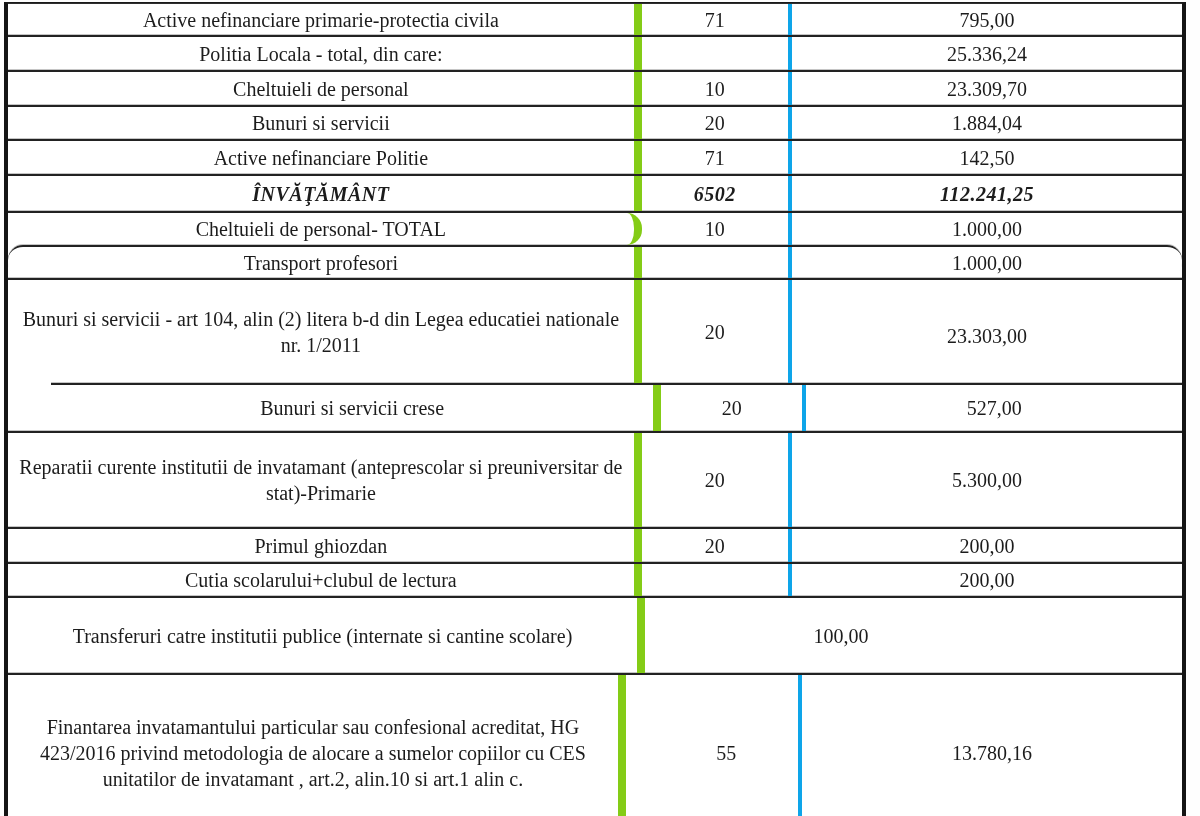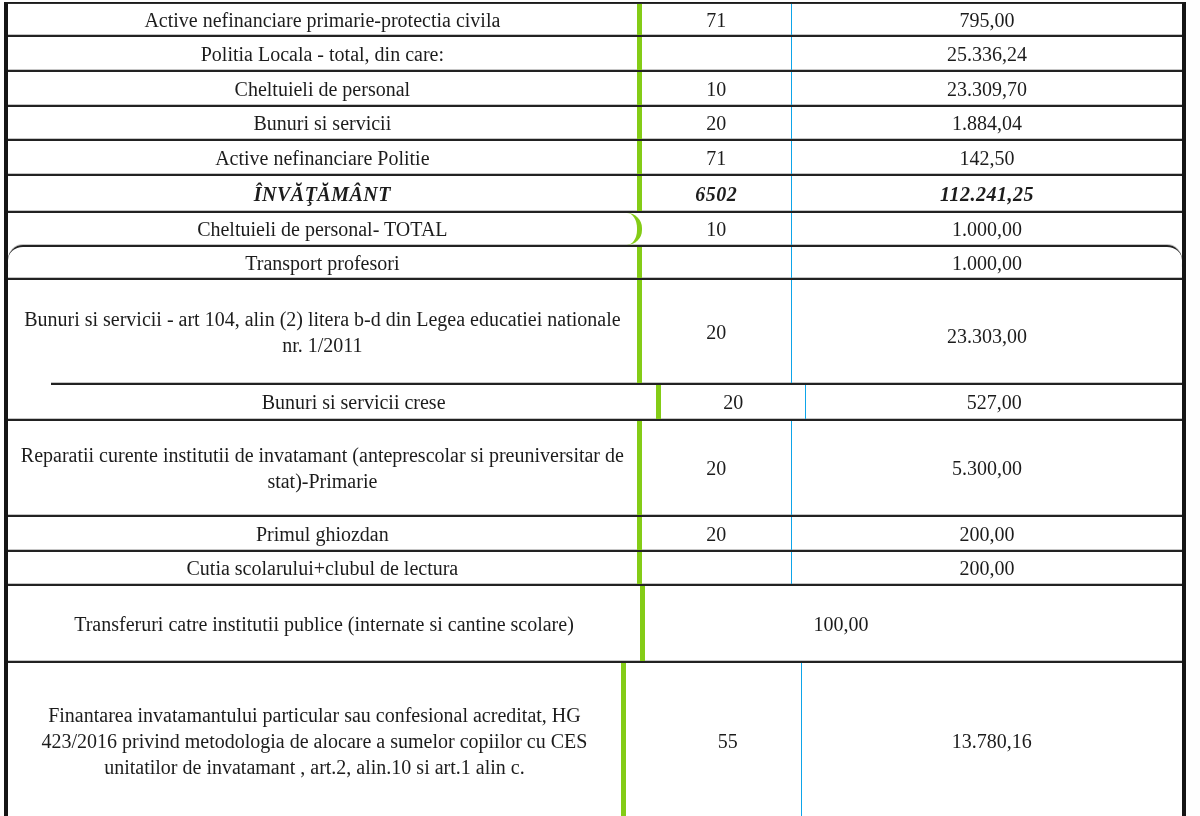--- a/index.html
+++ b/index.html
@@ -29,22 +29,22 @@
   .row { box-shadow: 0 -1px 0 rgba(90,90,90,0.35); }
 
   .cell {
     display: flex; align-items: center; justify-content: center;
     text-align: center;
     font-size: 20px;
     line-height: 1.3;
     padding: 2px 8px;
     overflow: hidden;
   }
-  .col0 { border-right: 5px solid #84cc16; }
-  .col1 { border-right: 1px solid #0ea5e9; }
+  .col0 { border-right: 8px solid #84cc16; }
+  .col1 { border-right: 4px solid #0ea5e9; }
 
   .row.bold .cell { font-weight: normal; }
   .row.bold-italic .cell { font-weight: bold; font-style: italic; letter-spacing: 0.5px; }
 </style>
 </head>
 <body>
 
 <div id="scan-page">
   <div id="budget-table">
       <div class="row normal" style="height: 31px;">
@@ -85,21 +85,21 @@
       <div class="row normal" style="height: 33px; border-radius: 15px;">
         <div class="cell col0" style="width: 637px;">Transport profesori</div>
         <div class="cell col1" style="width: 151px;"></div>
         <div class="cell col2" style="width: 392px;">1.000,00</div>
       </div>
       <div class="row bold" style="height: 105px;">
         <div class="cell col0" style="width: 637px;">Bunuri si servicii - art 104, alin (2) litera b-d din Legea educatiei nationale nr. 1/2011</div>
         <div class="cell col1" style="width: 151px;">20</div>
         <div class="cell col2" style="width: 392px; margin-top: 8px;">23.303,00</div>
       </div>
-      <div class="row normal" style="height: 36px; margin-left: 43px;">
+      <div class="row normal" style="height: 48px; margin-left: 43px;">
         <div class="cell col0" style="width: 637px;">Bunuri si servicii crese</div>
         <div class="cell col1" style="width: 151px;">20</div>
         <div class="cell col2" style="width: 392px;">527,00</div>
       </div>
       <div class="row normal" style="height: 96px;">
         <div class="cell col0" style="width: 637px;">Reparatii curente institutii de invatamant (anteprescolar si preuniversitar de stat)-Primarie</div>
         <div class="cell col1" style="width: 151px;">20</div>
         <div class="cell col2" style="width: 392px;">5.300,00</div>
       </div>
       <div class="row normal" style="height: 35px;">

